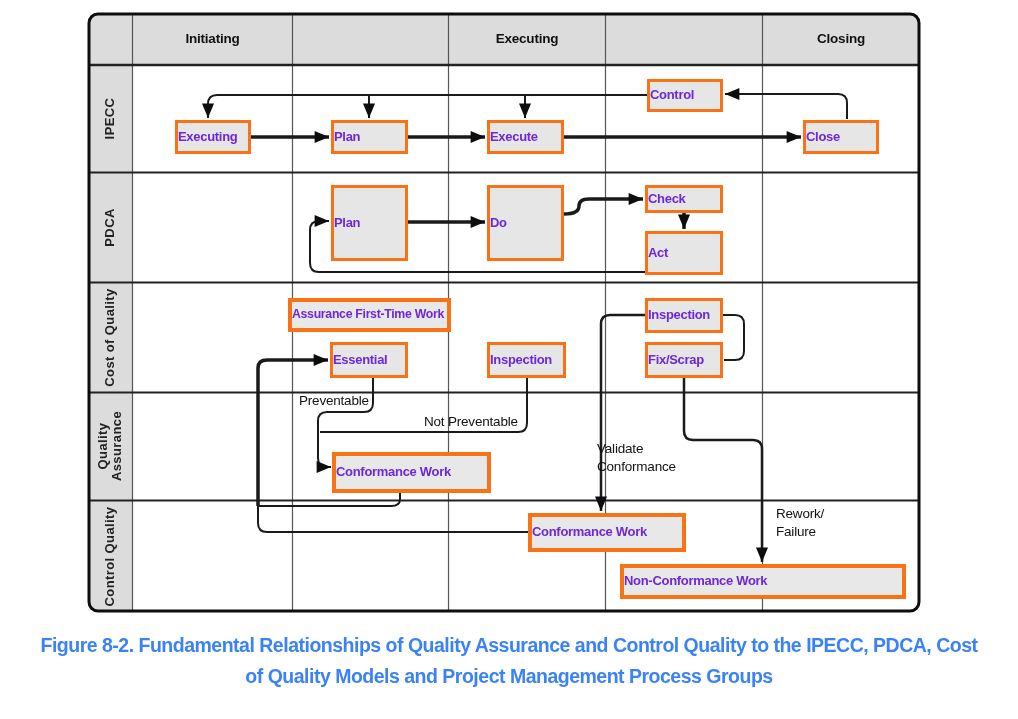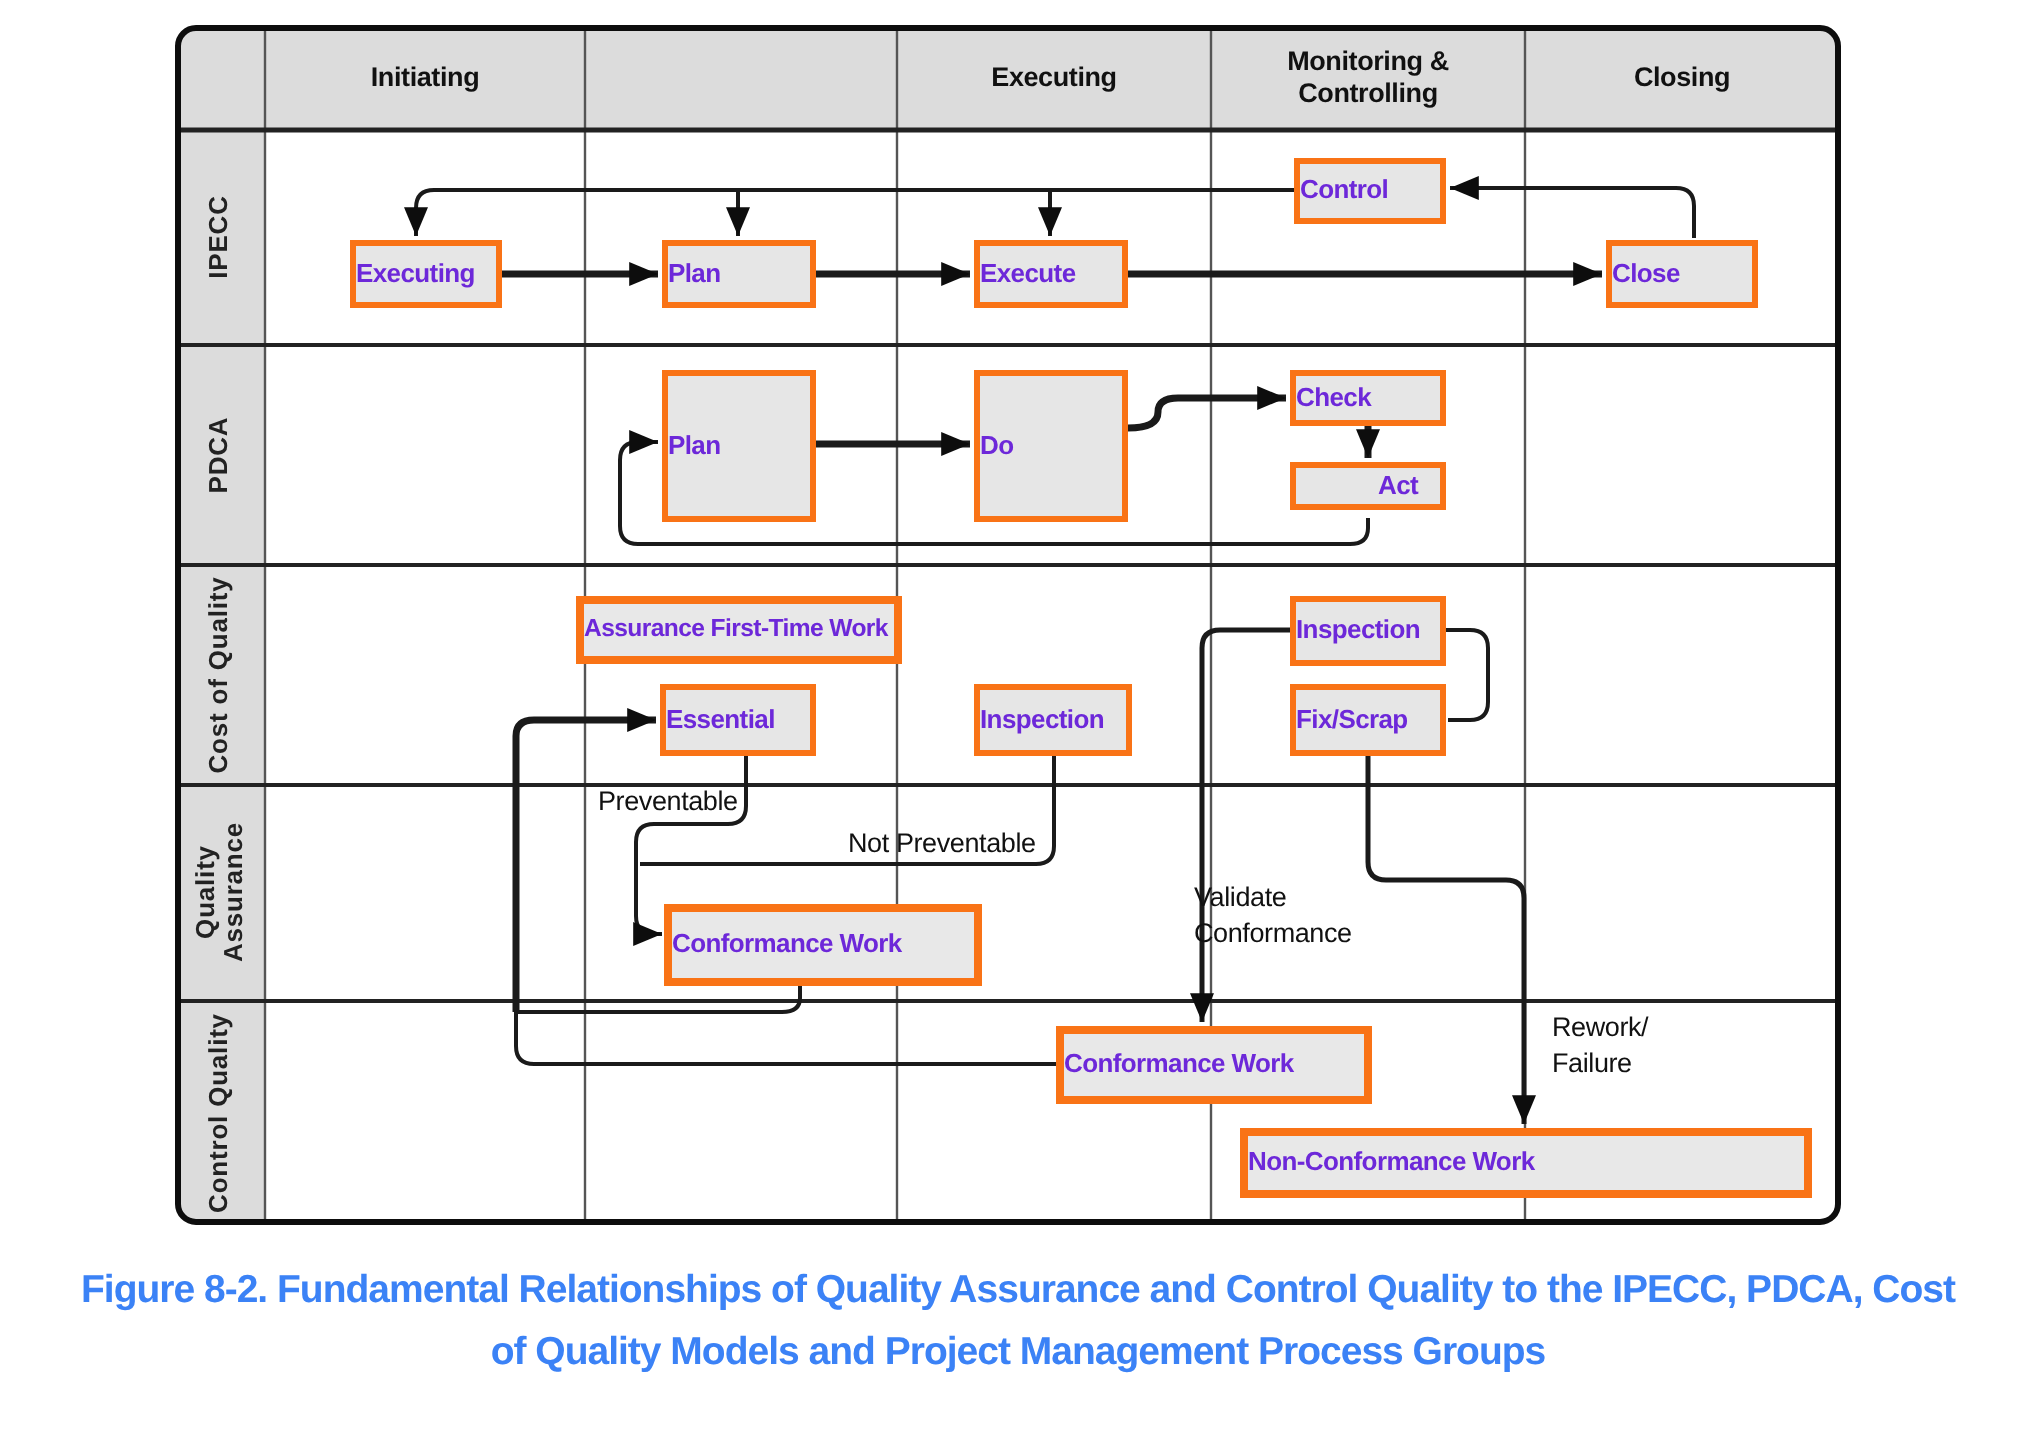--- a/index.html
+++ b/index.html
@@ -89,23 +89,20 @@
 
     <rect x="89" y="14" width="830" height="597" rx="9" fill="none" stroke="#0d0d0d" stroke-width="3"></rect>
   </svg>
 
   <div class="hdr-label" style="left:133px;top:13px;width:159px;height:52px;">
       <span>Initiating</span>
     </div>
   <div class="hdr-label" style="left:449px;top:13px;width:156px;height:52px;">
       <span>Executing</span>
     </div>
-  <div class="hdr-label" style="left:606px;top:13px;width:156px;height:52px;">
-      <span style="display:inline-block;width:110px;">Monitoring &amp; Controlling</span>
-    </div>
   <div class="hdr-label" style="left:763px;top:13px;width:156px;height:52px;">
       <span>Closing</span>
     </div>
 
   <div class="row-label" style="left:60px;top:110px;width:100px;height:17px;white-space:nowrap;">
       <span>IPECC</span>
     </div>
   <div class="row-label" style="left:60px;top:219px;width:100px;height:17px;white-space:nowrap;">
       <span>PDCA</span>
     </div>
@@ -137,21 +134,21 @@
 
   <div class="node" style="left:331px;top:185px;width:77px;height:76px;">
       <span>Plan</span>
     </div>
   <div class="node" style="left:487px;top:185px;width:77px;height:76px;">
       <span>Do</span>
     </div>
   <div class="node" style="left:645px;top:185px;width:78px;height:28px;">
       <span>Check</span>
     </div>
-  <div class="node" style="left:645px;top:231px;width:78px;height:24px;padding-left:41px;">
+  <div class="node" style="left:645px;top:231px;width:78px;height:44px;">
       <span>Act</span>
     </div>
 
   <div class="node xl small-text" style="left:288px;top:298px;width:163px;height:34px;">
       <span>Assurance First-Time Work</span>
     </div>
   <div class="node" style="left:330px;top:342px;width:78px;height:36px;">
       <span>Essential</span>
     </div>
   <div class="node" style="left:487px;top:342px;width:79px;height:36px;">

